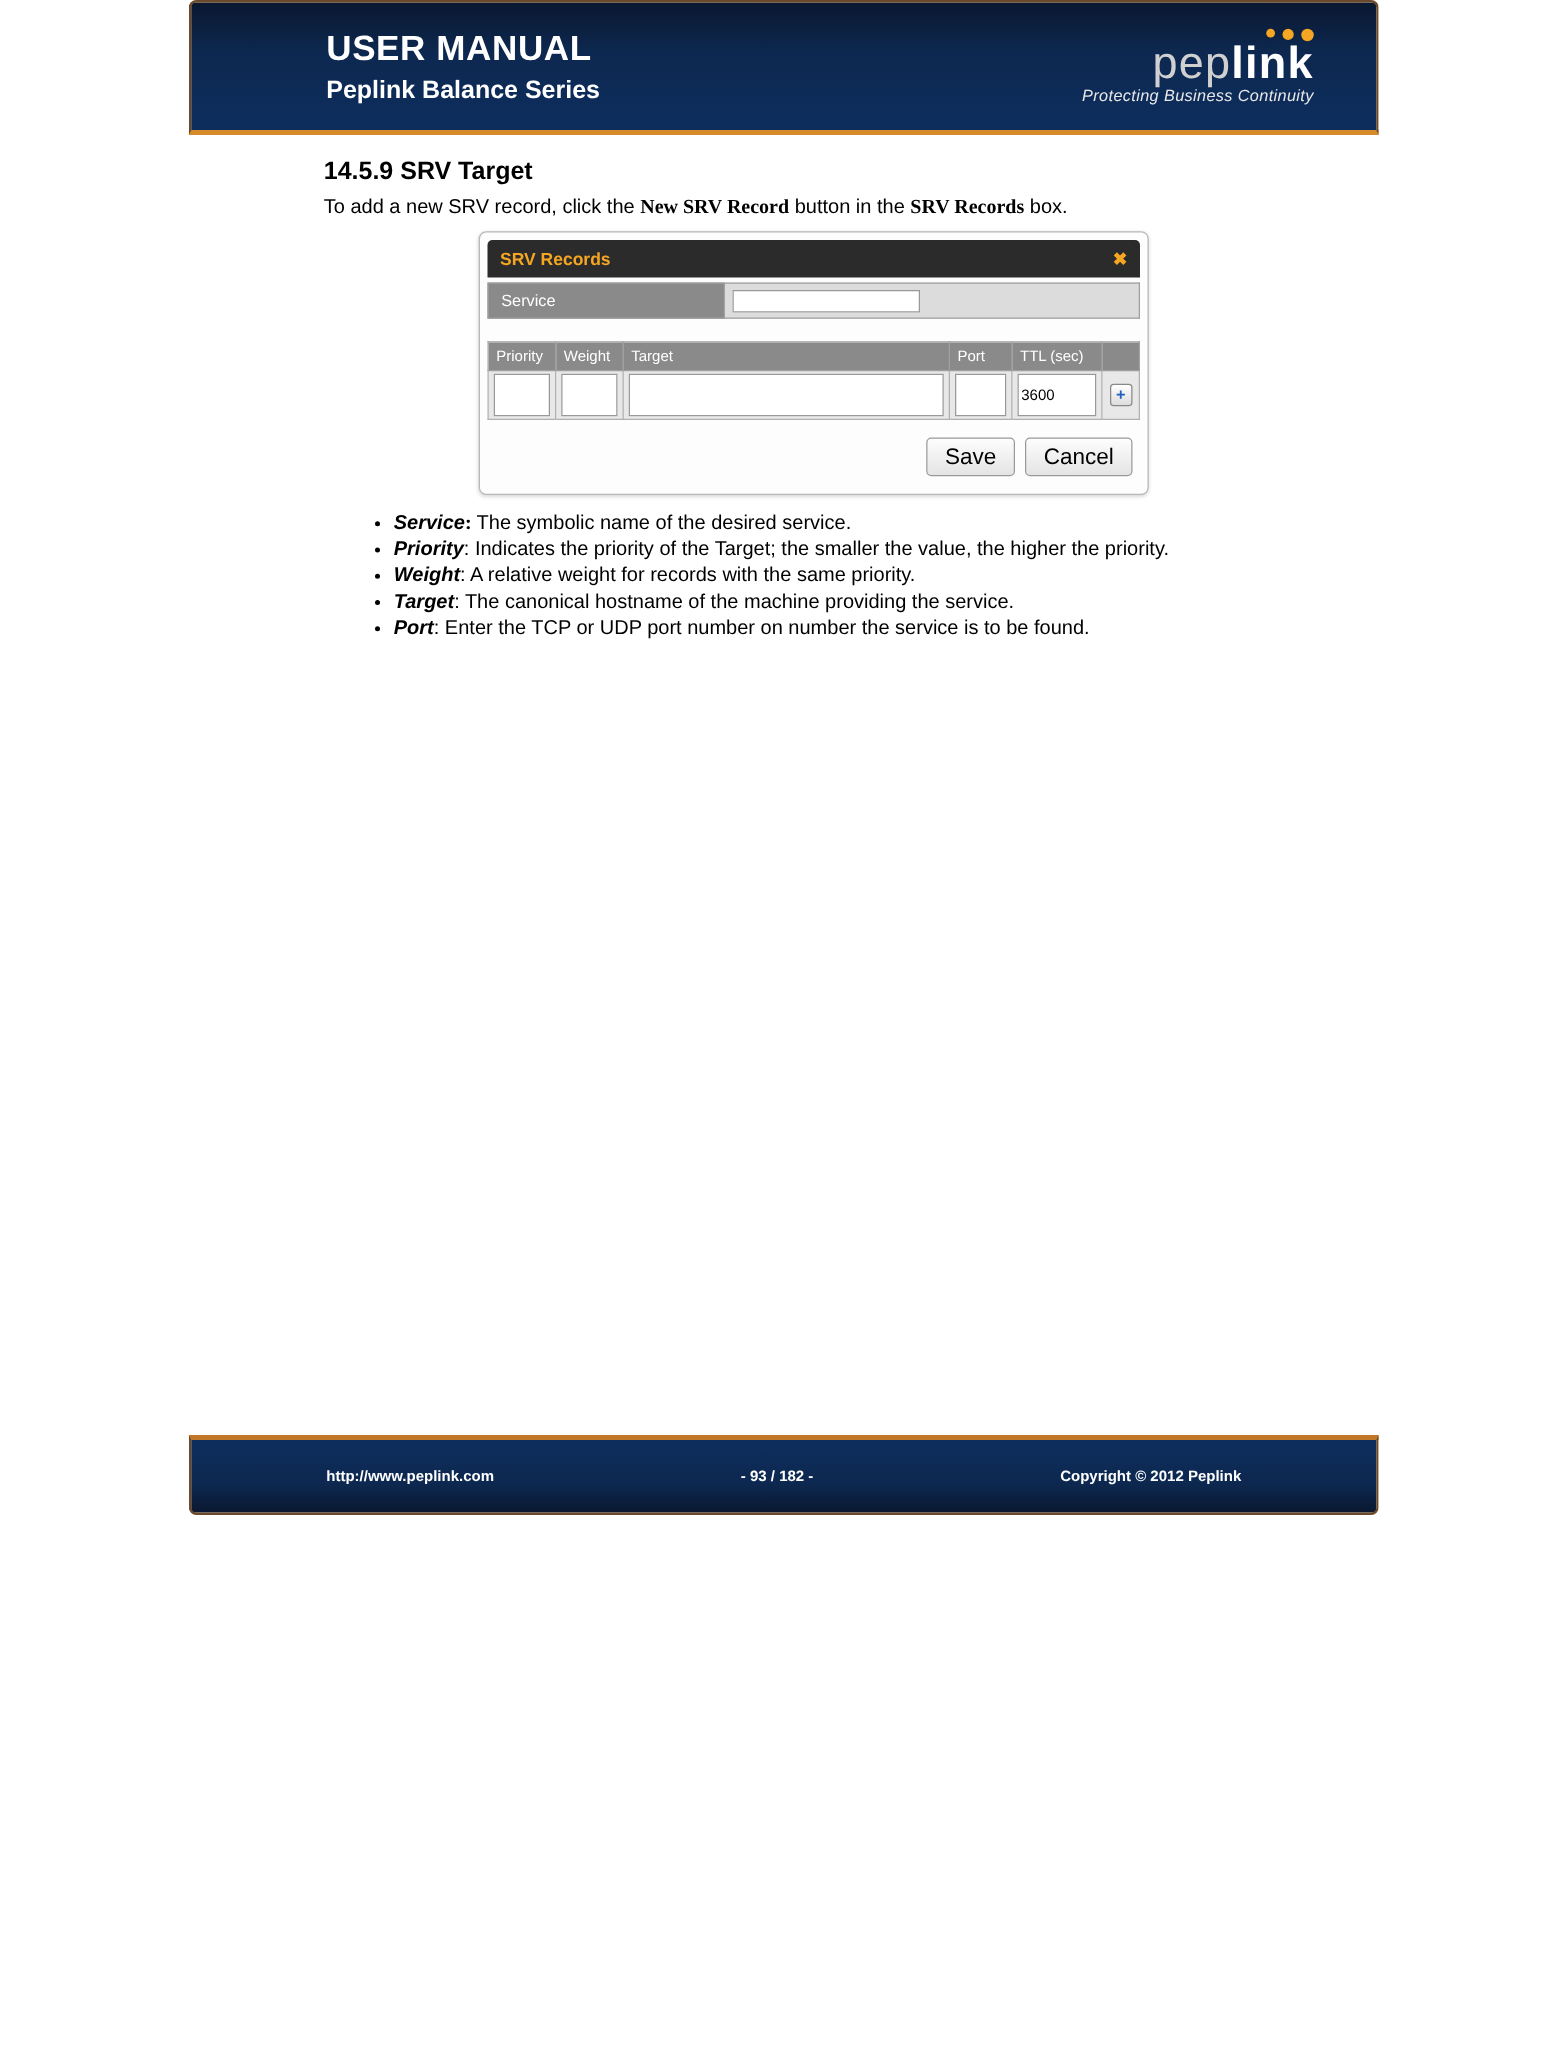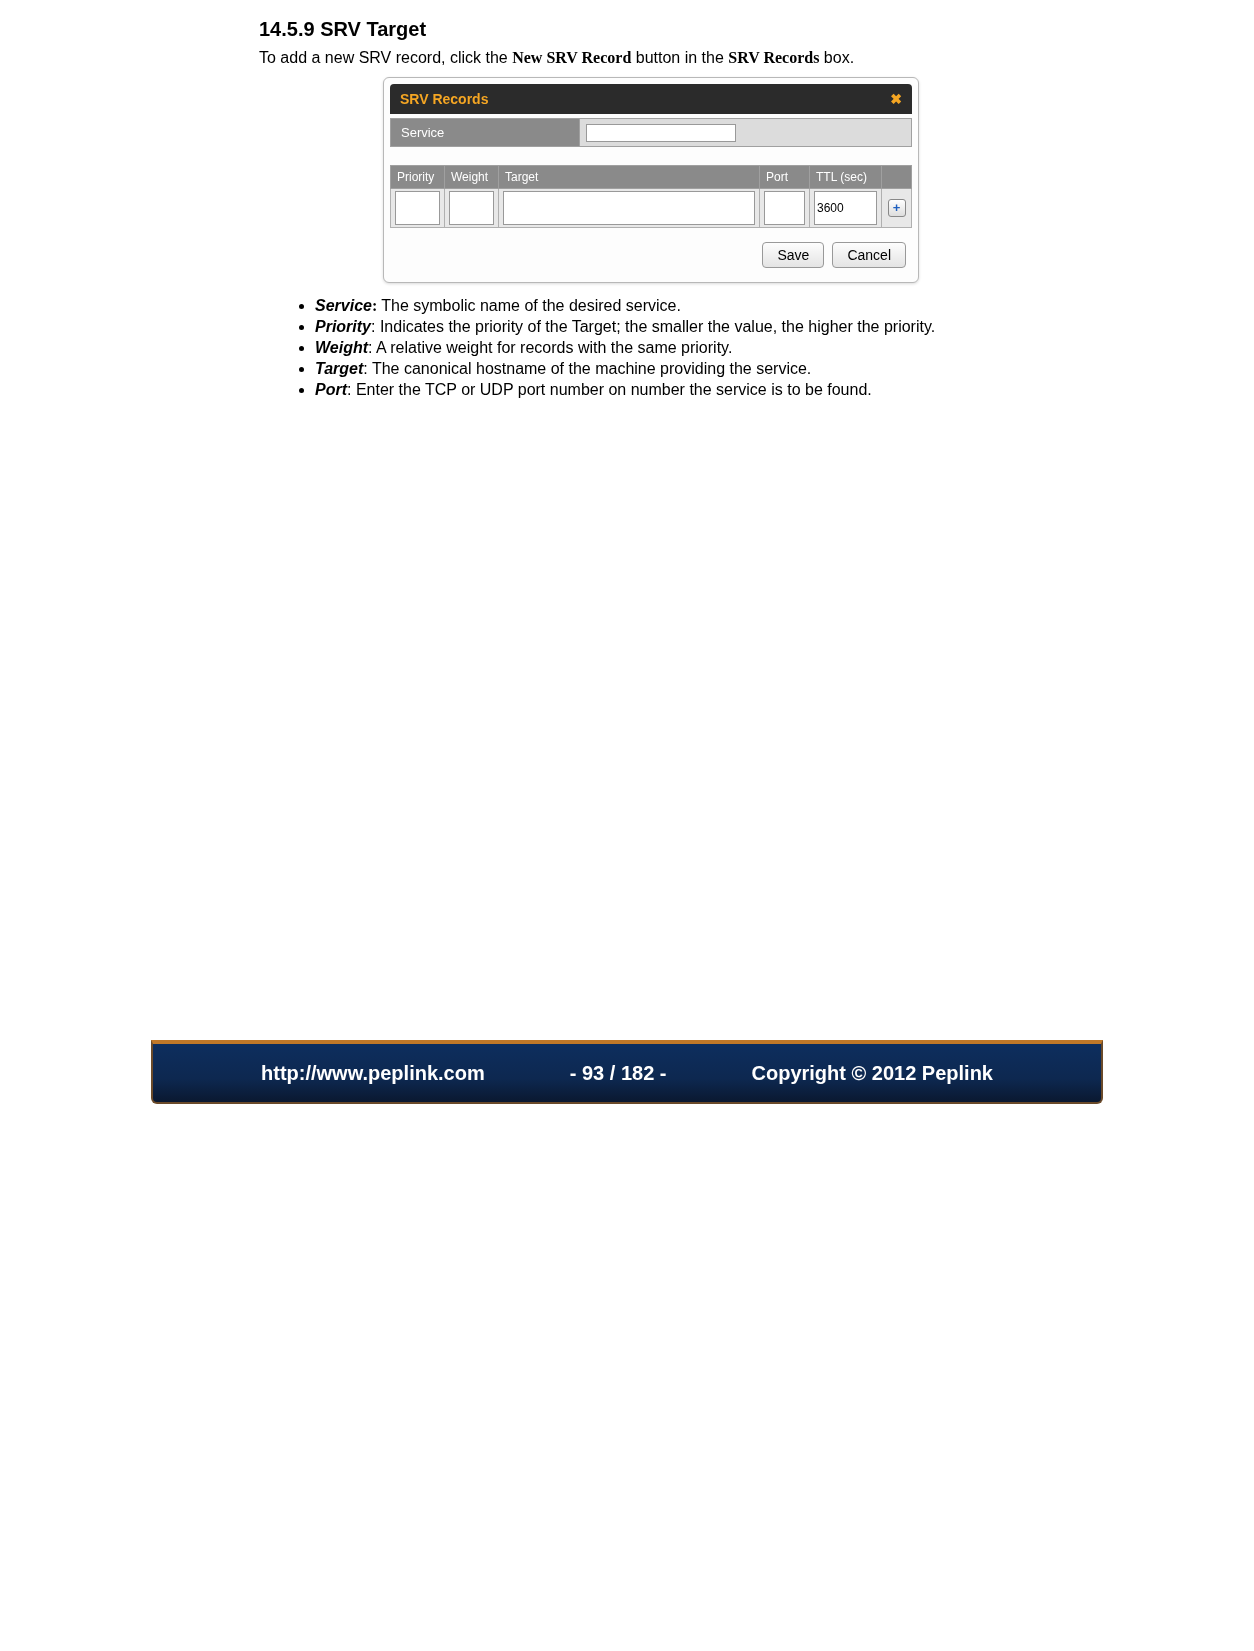--- a/index.html
+++ b/index.html
@@ -181,21 +181,21 @@
     display: flex;
     justify-content: flex-end;
     gap: 8px;
     padding: 14px 12px 4px 12px;
   }
   .ui-btn {
     border: 1px solid #999;
     border-radius: 4px;
     background: linear-gradient(#fdfdfd,#e4e4e4);
     padding: 4px 14px;
-    font-size: 14px;
+    font-size: 18px;
     cursor: pointer;
   }
   
   .field-list {
     margin: 8px 0 0 56px;
     font-size: 16px;
   }
   .field-list li { margin: 3px 0; }
   .field-term { font-style: italic; font-weight: bold; }
   
@@ -206,28 +206,43 @@
     border-right: 2px solid #6a4a2a;
     border-bottom: 2px solid #6a4a2a;
     border-radius: 0 0 6px 6px;
     height: 64px;
     display: flex;
     align-items: center;
     justify-content: space-between;
     padding: 0 108px;
     color: #fff;
     font-weight: bold;
-    font-size: 20px;
+    font-size: 12px;
   }
 </style>
 </head>
 <body>
 
 <div class="page">
 
+  <div class="header-banner">
+    <div class="header-left">
+      <div class="header-title">USER MANUAL</div>
+      <div class="header-subtitle">Peplink Balance Series</div>
+    </div>
+    <div class="logo-wrap">
+      <div class="dots">
+        <span class="dot small"></span>
+          <span class="dot med"></span>
+          <span class="dot"></span>
+      </div>
+      <div class="logo-text">pep<span class="lk">link</span></div>
+      <div class="tagline">Protecting Business Continuity</div>
+    </div>
+  </div>
 
   <div class="content">
     <h2 class="section-heading">14.5.9 SRV Target</h2>
     <p class="intro-line">
       <span>To add a new SRV record, click the </span><span class="bold">New SRV Record</span><span> button in the </span><span class="bold">SRV Records</span><span> box.</span>
     </p>
 
     <div class="dialog">
       <div class="dialog-header">
         <span>SRV Records</span>

